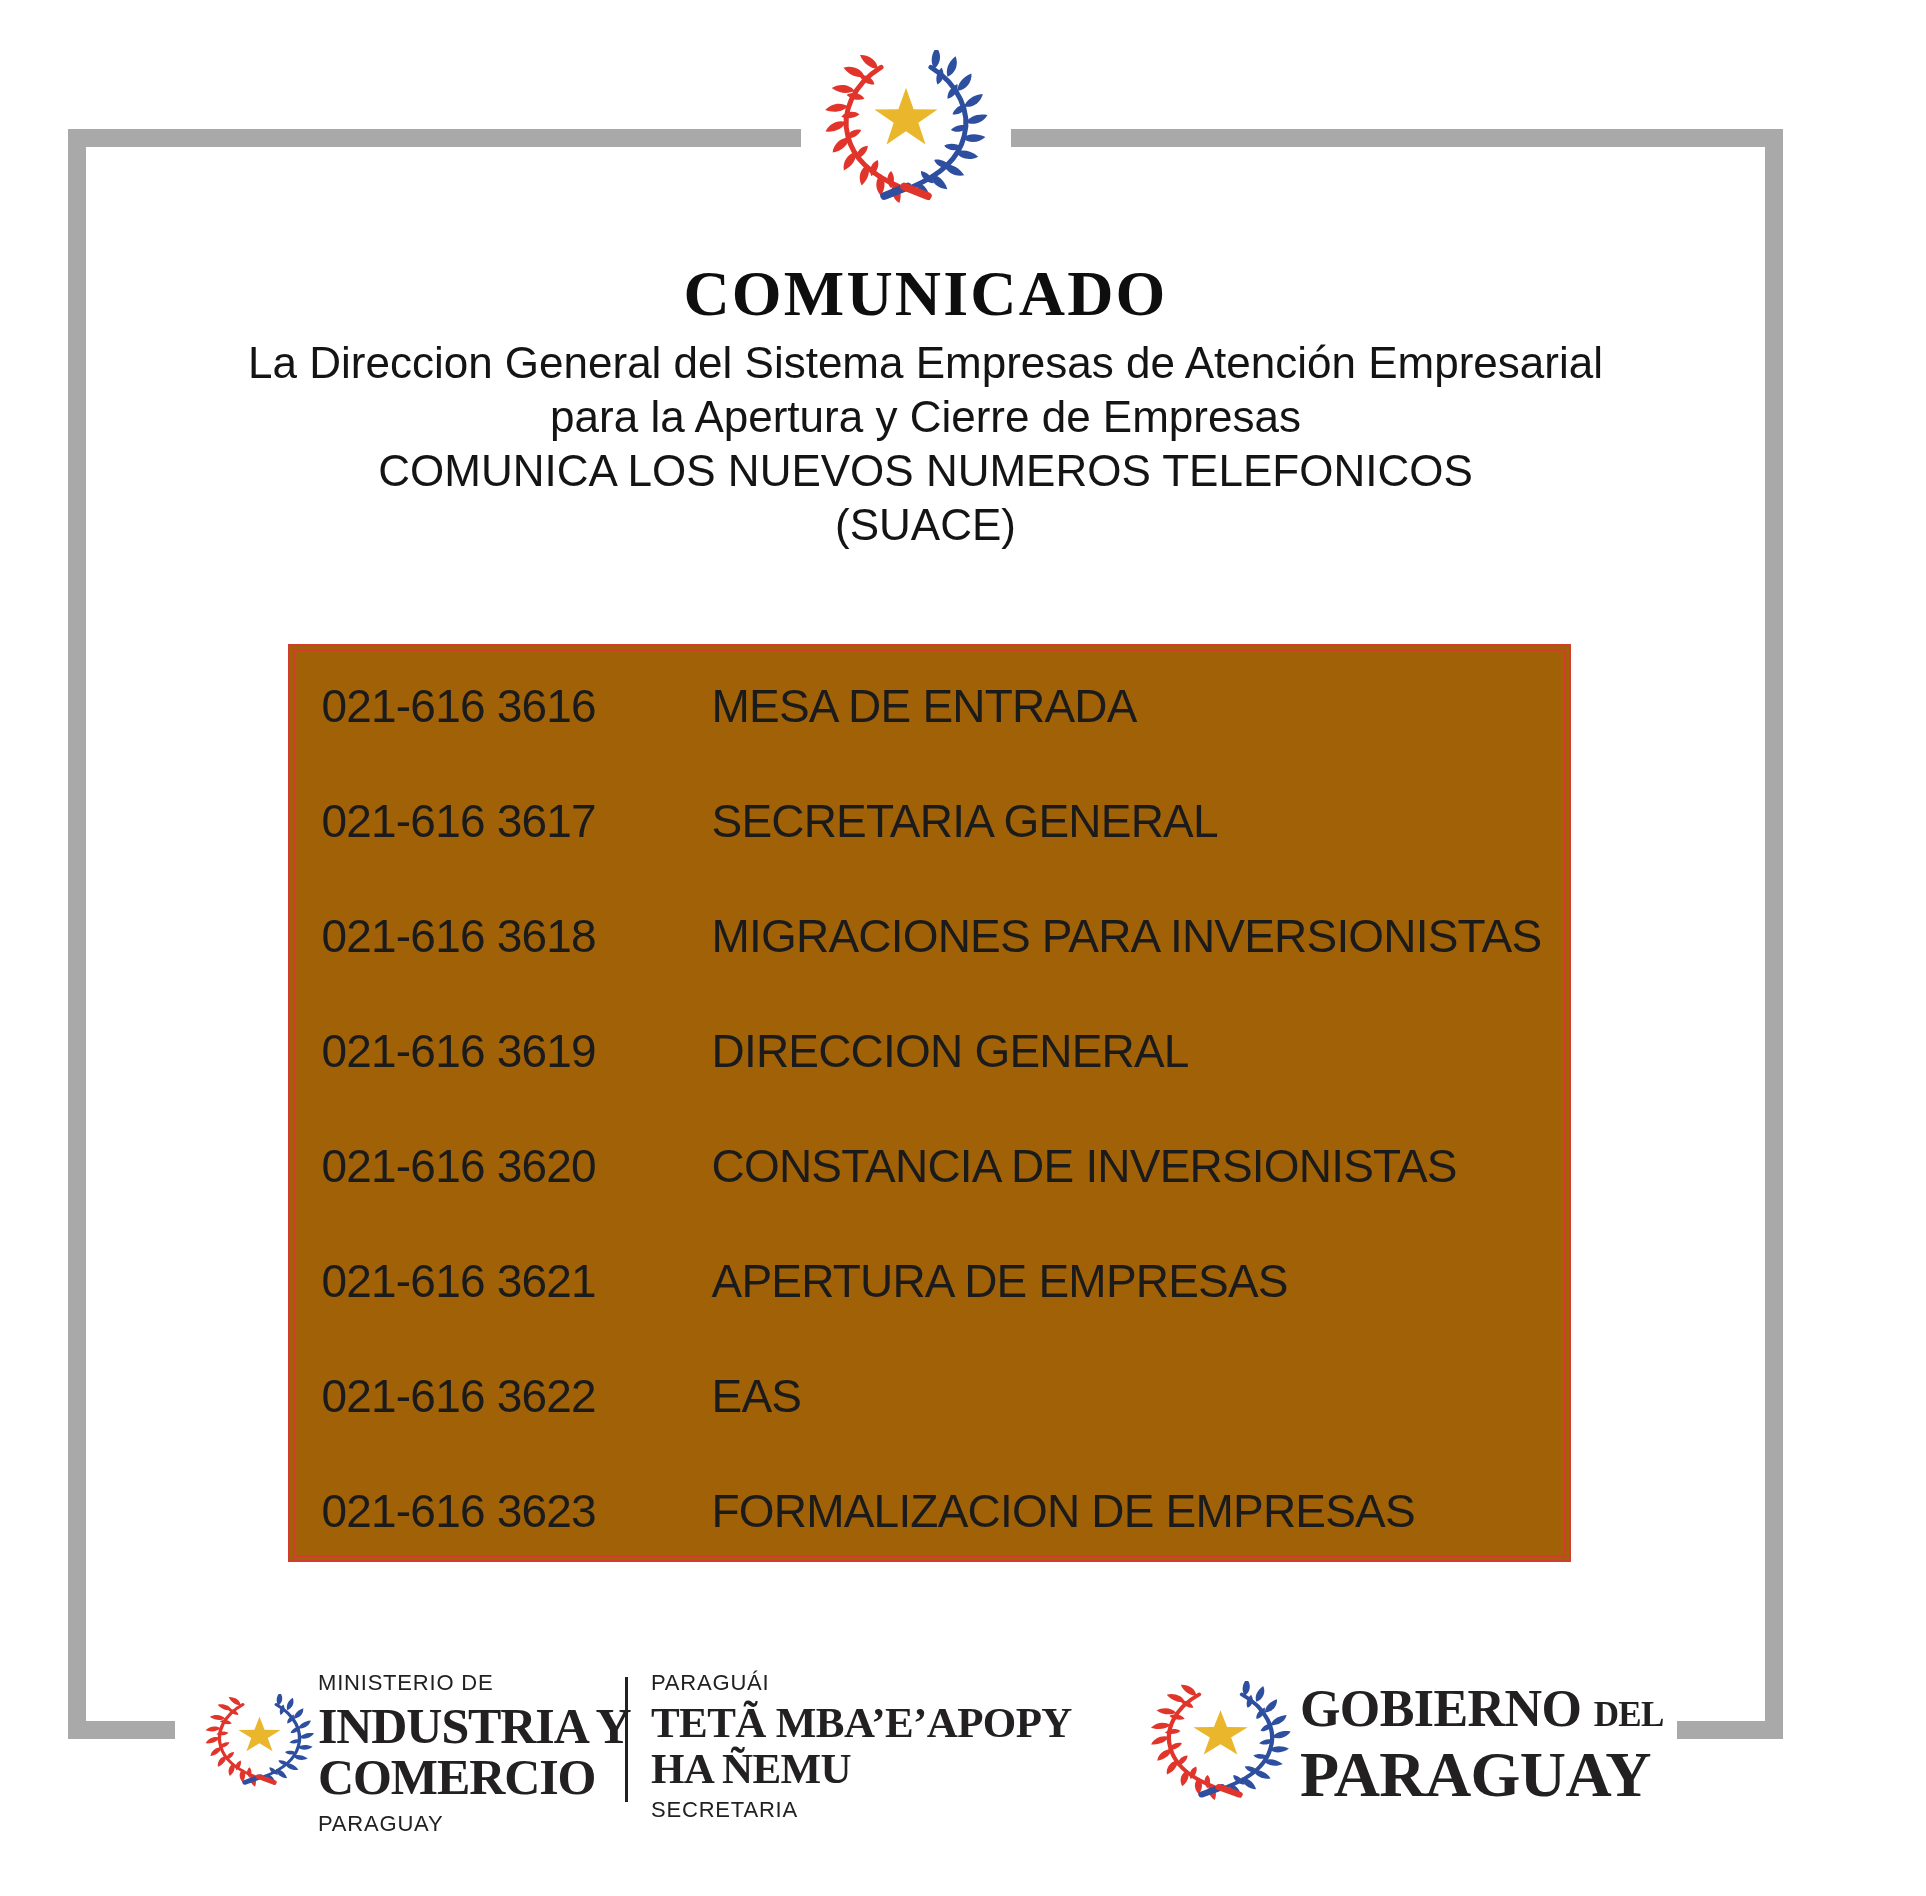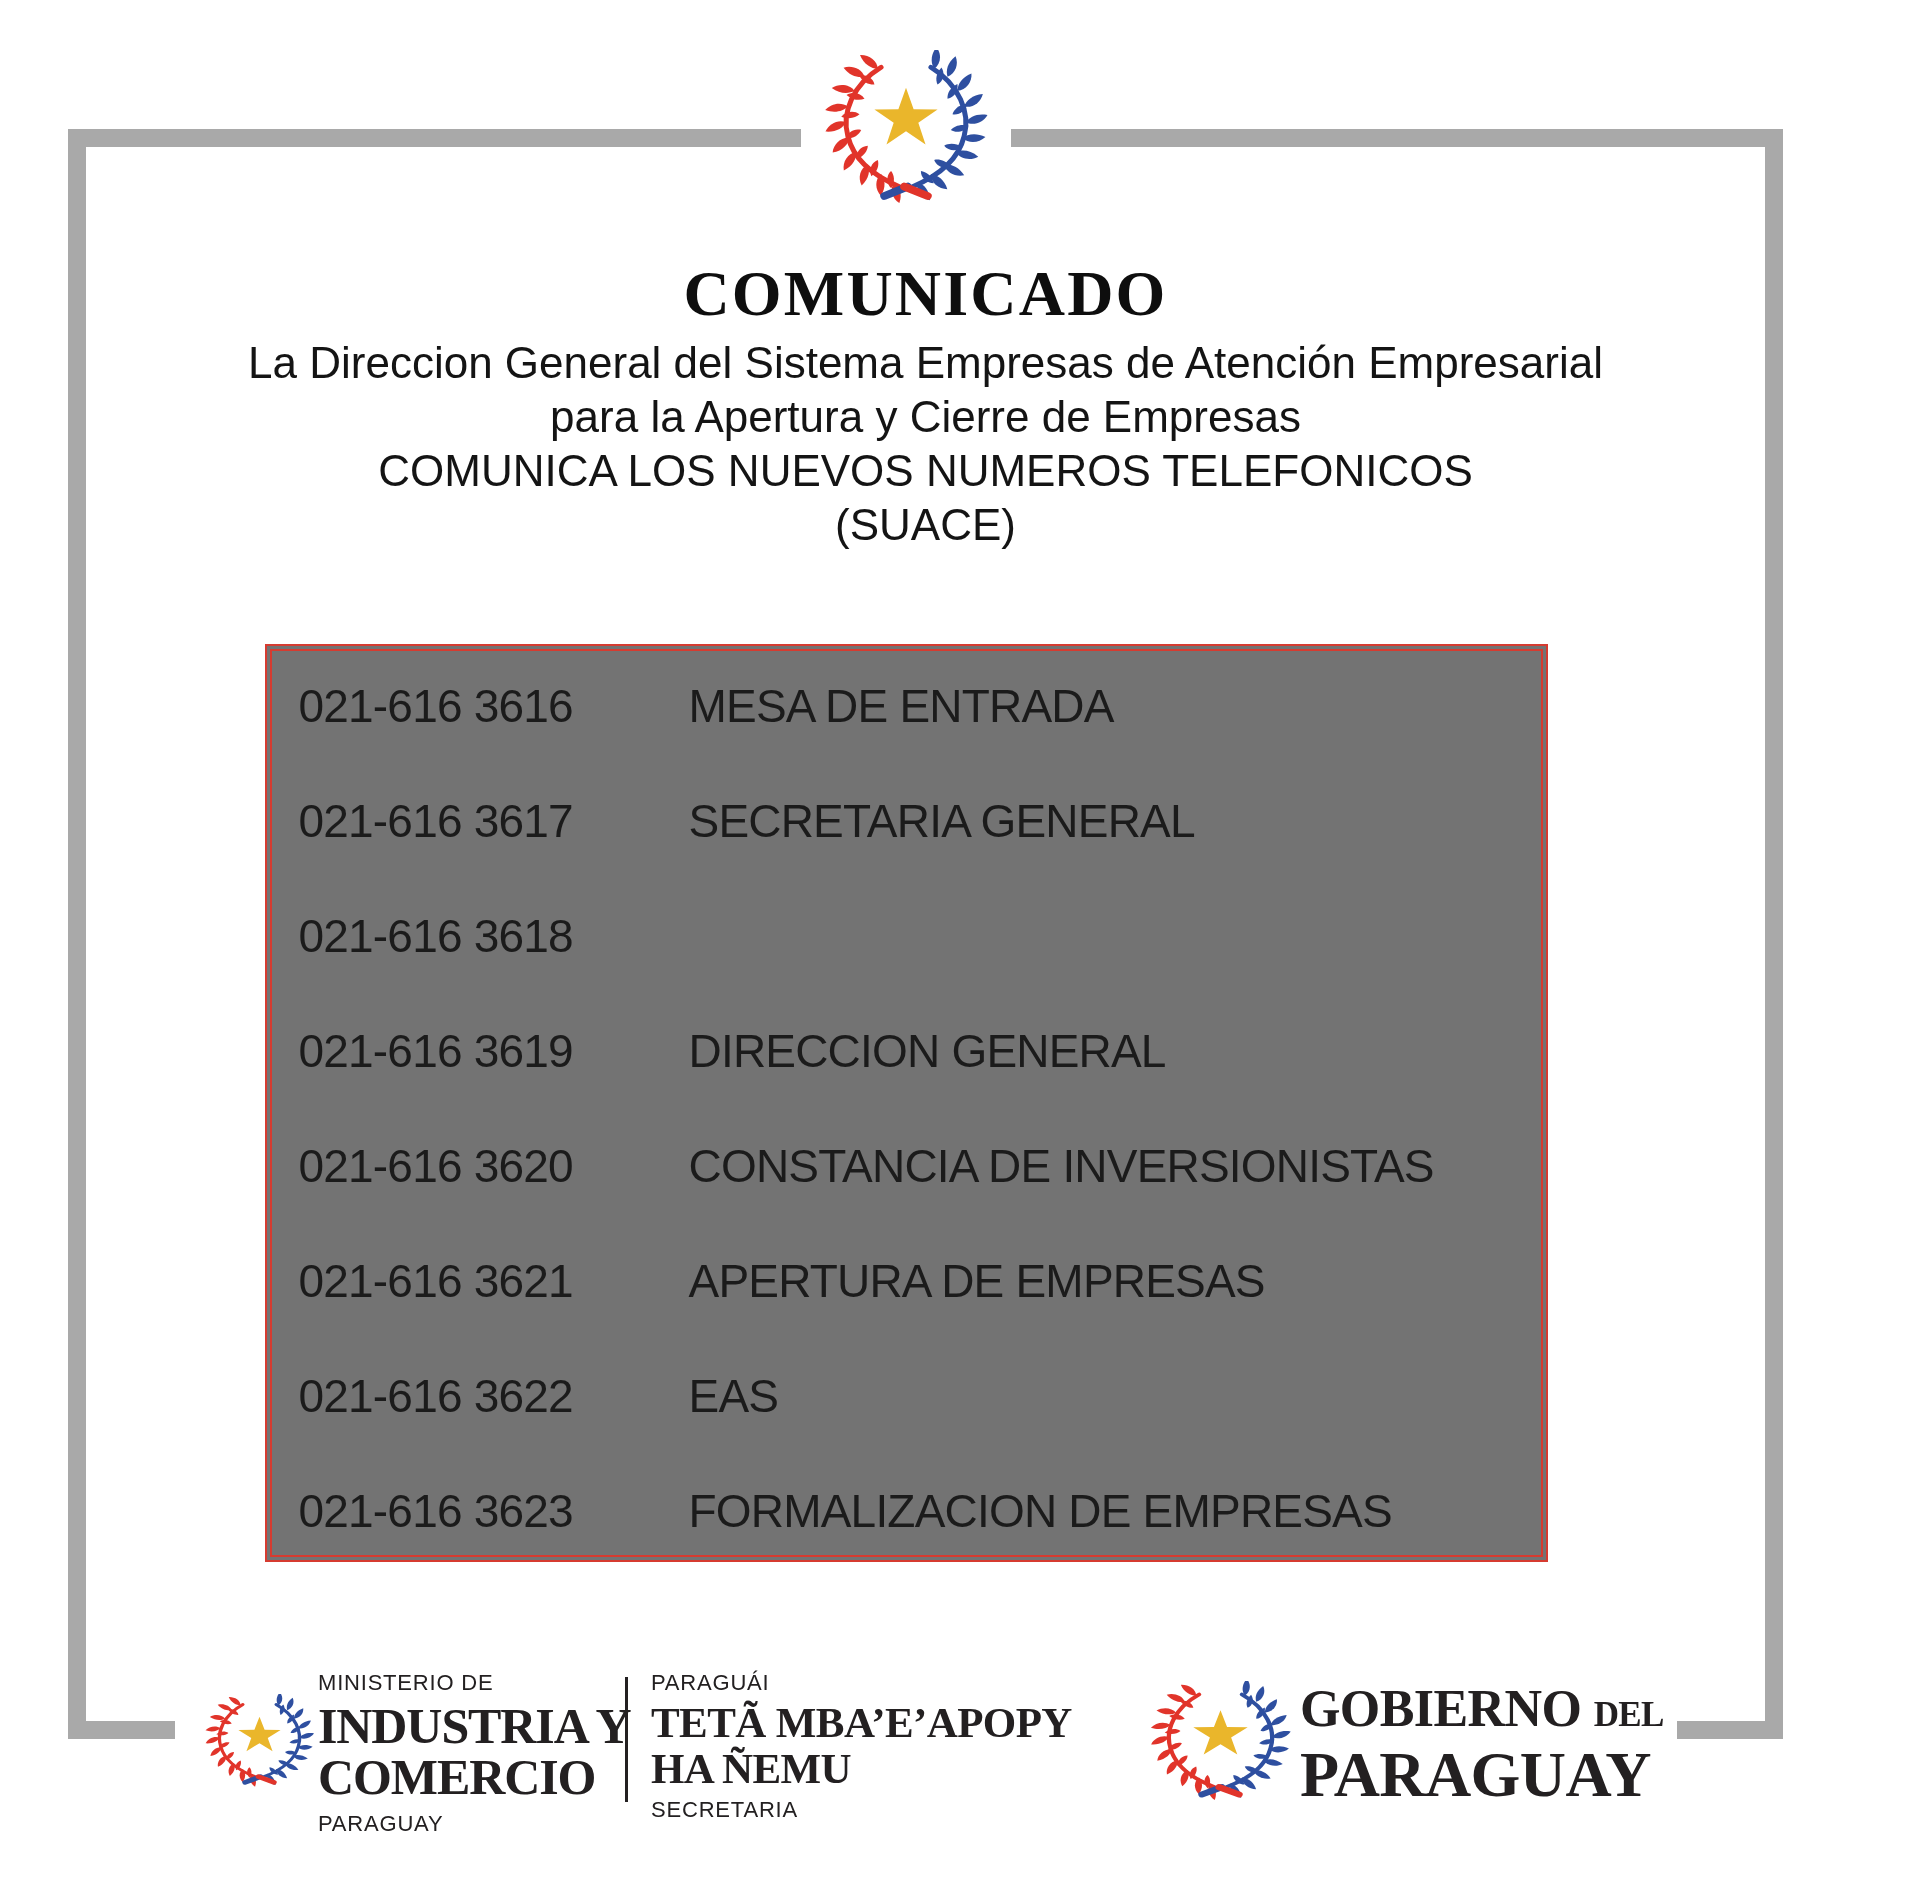--- a/index.html
+++ b/index.html
@@ -15,24 +15,24 @@
                    background:#fff;display:flex;align-items:center;justify-content:center;}
 
   
   .title{position:absolute;left:68px;top:262px;width:1715px;text-align:center;
          font-family:"Liberation Serif",serif;font-weight:700;font-size:64px;
          letter-spacing:2.2px;color:#0e0e0e;line-height:1;}
   .subtitle{position:absolute;left:68px;top:336px;width:1715px;text-align:center;
             font-size:44px;line-height:54px;color:#141414;letter-spacing:0;}
 
   
-  .phone-box{position:absolute;left:265px;top:644px;width:1283px;height:918px;
+  .phone-box{position:absolute;left:288px;top:644px;width:1283px;height:918px;
              box-sizing:border-box;border:7.2px double var(--box-red,#d63b30);
              padding:33px 15.5px 0 26.5px;display:flex;flex-direction:column;gap:70px;
-             background:#737373;}
+             background:#a16207;}
   .phone-row{display:flex;align-items:baseline;font-size:46px;line-height:45px;
              letter-spacing:-0.8px;color:#1b1b1b;white-space:nowrap;}
   .phone-row .num{width:390px;flex:none;}
   .phone-row .dept{flex:1;}
 
   
   .logo-small{font-weight:400;font-size:22px;letter-spacing:0.8px;line-height:25.4px;color:#232021;white-space:nowrap;}
   .logo-serif{font-family:"Liberation Serif",serif;font-weight:700;color:#232021;white-space:nowrap;}
   .mic-text{position:absolute;left:318px;top:1670px;}
   .mic-text .big{font-size:50px;line-height:51px;letter-spacing:-1.1px;}
@@ -135,20 +135,21 @@
     <div class="phone-row">
       <span class="num">021-616 3616</span>
       <span class="dept">MESA DE ENTRADA</span>
     </div>
     <div class="phone-row">
       <span class="num">021-616 3617</span>
       <span class="dept">SECRETARIA GENERAL</span>
     </div>
     <div class="phone-row">
       <span class="num">021-616 3618</span>
+      <span class="dept">MIGRACIONES PARA INVERSIONISTAS</span>
     </div>
     <div class="phone-row">
       <span class="num">021-616 3619</span>
       <span class="dept">DIRECCION GENERAL</span>
     </div>
     <div class="phone-row">
       <span class="num">021-616 3620</span>
       <span class="dept">CONSTANCIA DE INVERSIONISTAS</span>
     </div>
     <div class="phone-row">

